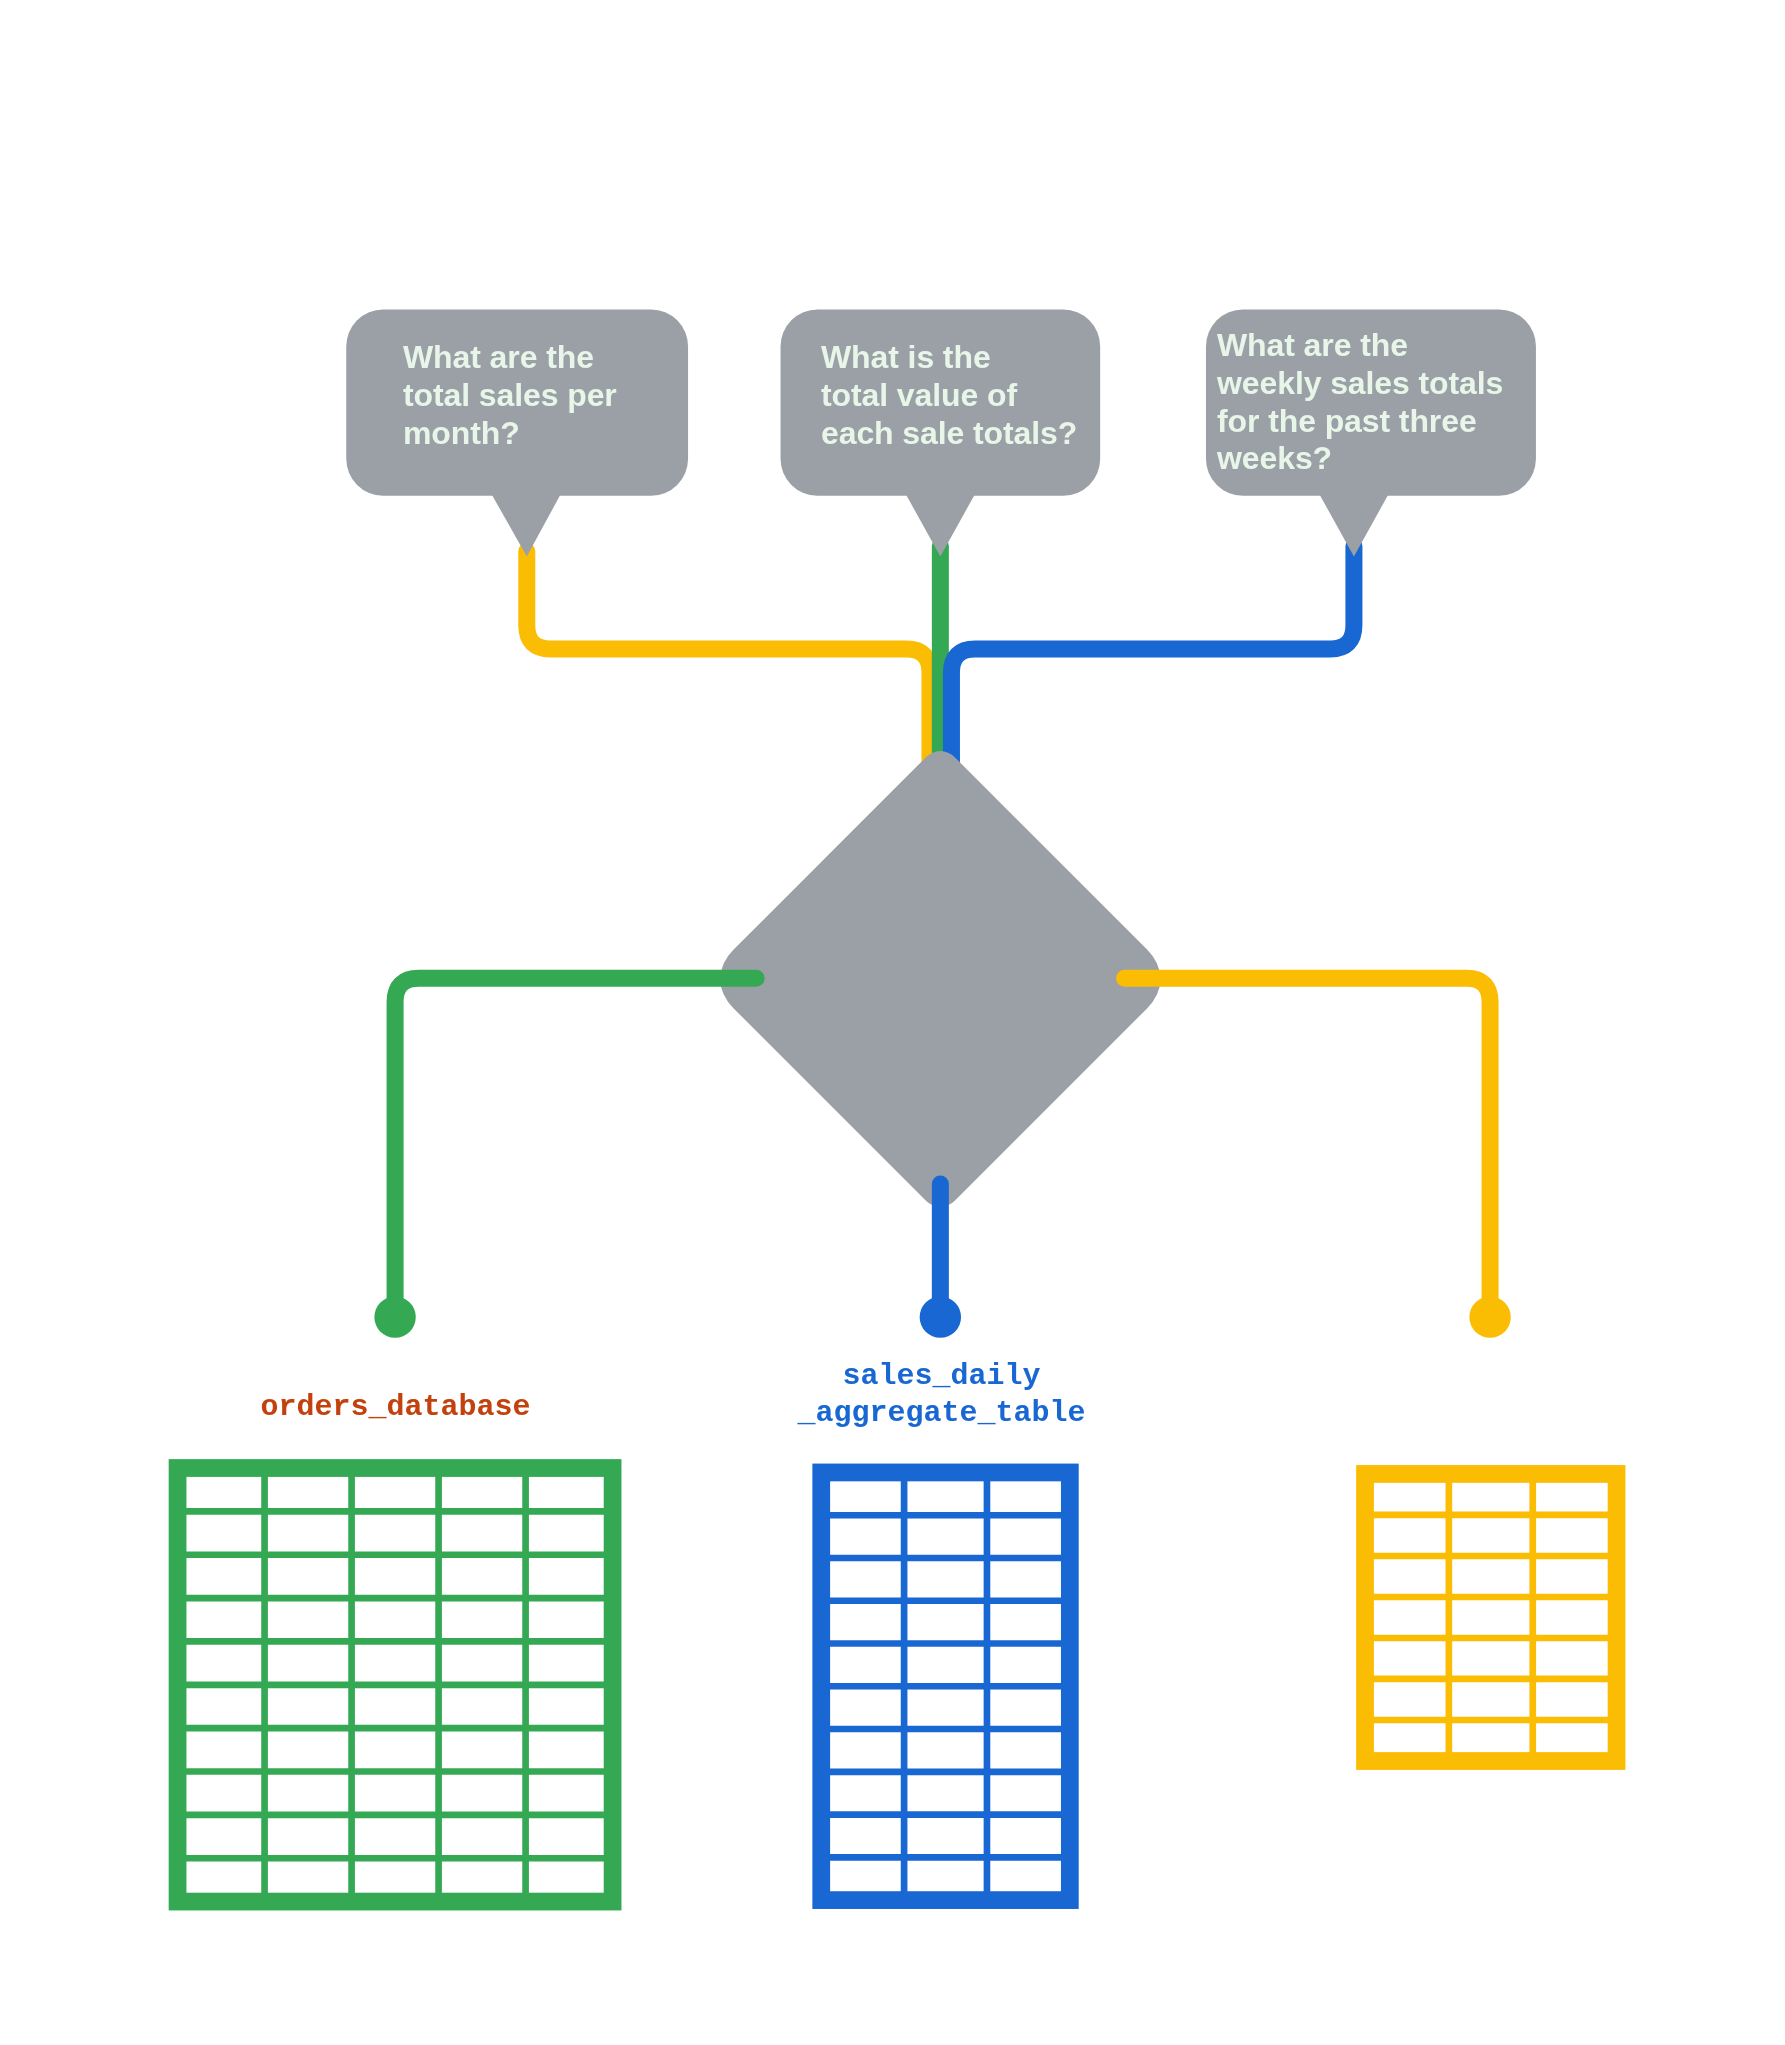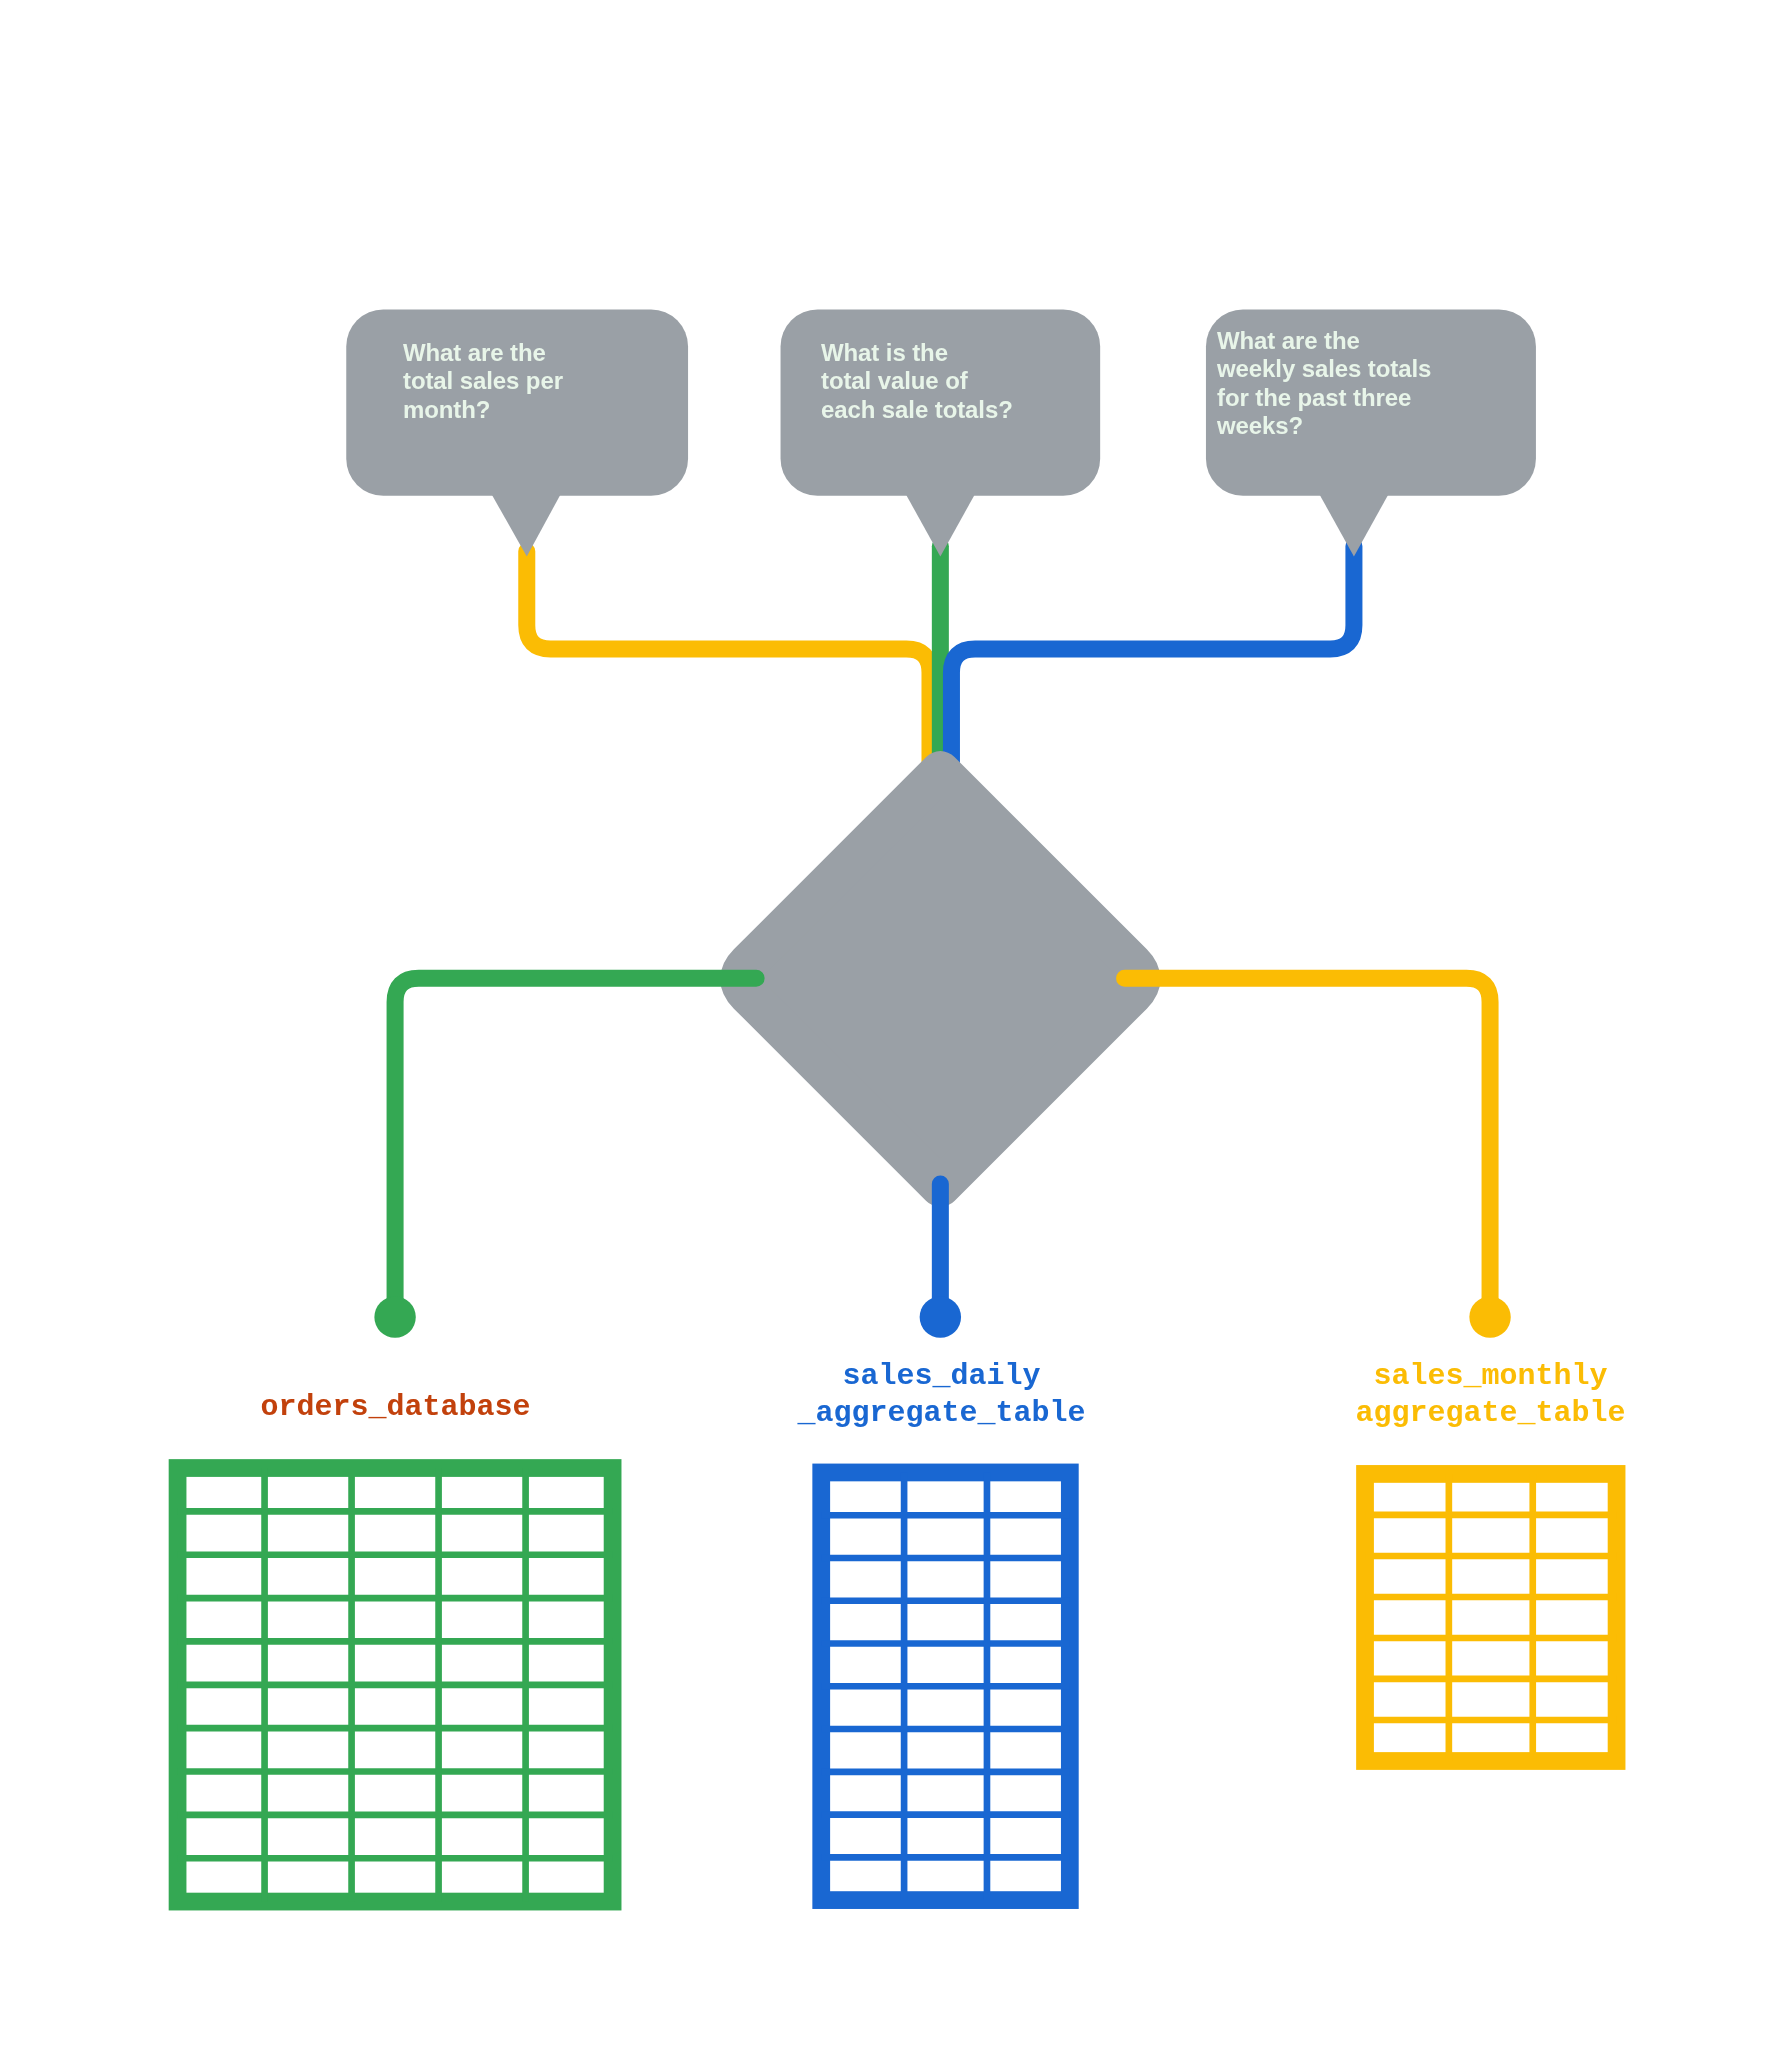--- a/index.html
+++ b/index.html
@@ -20,21 +20,21 @@
     left: 0;
     top: 0;
     width: 1786px;
     height: 2046px;
   }
   .bubble-text {
     position: absolute;
     color: #E8F5E9;
     font-family: "Liberation Sans", sans-serif;
     font-weight: bold;
-    font-size: 24px;
+    font-size: 32px;
     line-height: 1.18;
     white-space: pre-line;
     letter-spacing: -0.1px;
   }
   .node-text {
     position: absolute;
     color: #F1F5F4;
     font-family: "Liberation Sans", sans-serif;
     font-weight: bold;
     font-size: 41px;
@@ -151,17 +151,15 @@
 weekly sales totals
 for the past three
 weeks?</div>
 
 
   <div class="table-label" style="left:166px; top:1389px; color:#c2410c;">orders_database</div>
 
   <div class="table-label" style="left:712px; top:1358px; color:#1967D2;">sales_daily
 _aggregate_table</div>
 
-  <div class="table-label" style="left:1261px; top:1358px; color:#FBBC04;">sales_monthly
-aggregate_table</div>
 
 </div>
 
 
 </body></html>

